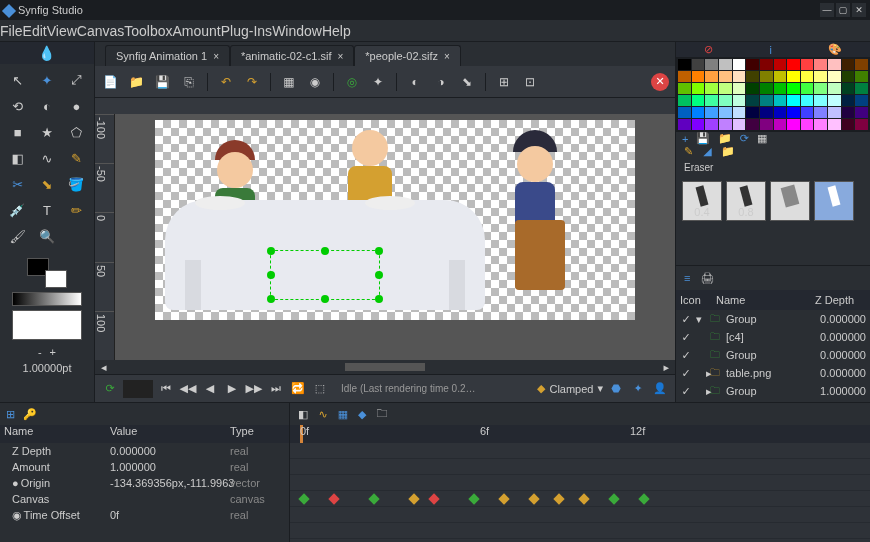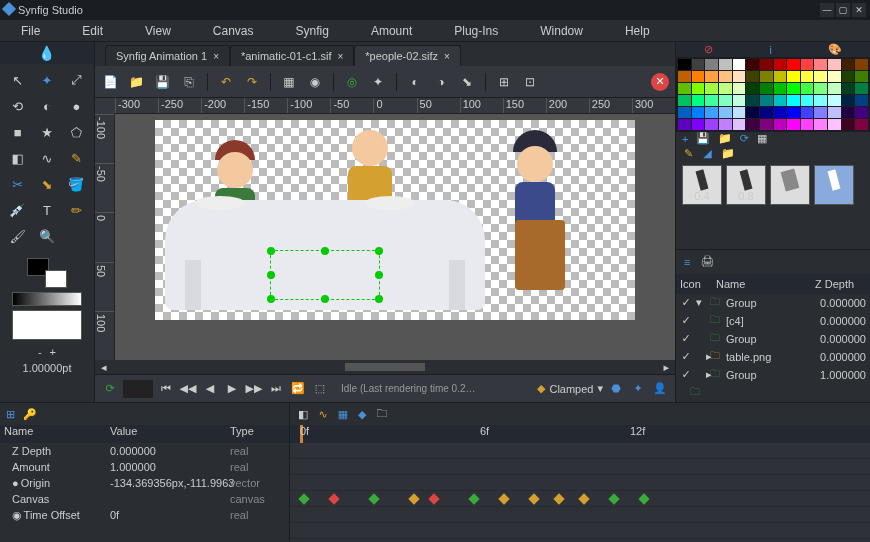--- a/index.html
+++ b/index.html
@@ -1,24 +1,24 @@
 <!DOCTYPE html>
 <html><head>
 <meta charset="utf-8">
 <style>
 *{margin:0;padding:0;box-sizing:border-box;font-family:sans-serif;font-size:11px;color:#ccc}
 body{background:#2a2e33;width:870px;height:542px;overflow:hidden;display:flex;flex-direction:column}
 .titlebar{background:#1a1d21;height:20px;display:flex;align-items:center;padding:0 4px;justify-content:space-between}
-.titlebar-left{display:flex;align-items:flex-start;gap:4px}
+.titlebar-left{display:flex;align-items:flex-end;gap:4px}
 .diamond{width:10px;height:10px;background:#4a90d9;transform:rotate(45deg)}
 .title-text{font-size:11px}
 .win-btns{display:flex;gap:2px}
 .win-btn{width:14px;height:14px;background:#2a2e33;display:flex;align-items:center;justify-content:center;cursor:pointer;font-size:9px}
 .menubar{background:#2a2e33;height:22px;display:flex;align-items:center;border-bottom:1px solid #1a1d21}
-.menu-item{padding:0 21px;cursor:pointer;font-size:12px}
+.menu-item{padding:0 0;cursor:pointer;font-size:14px}
 .main-area{display:flex;flex:1;overflow:hidden}
 .left-panel{width:95px;background:#2a2e33;display:flex;flex-direction:column;border-right:1px solid #1a1d21}
 .tool-top{height:22px;display:flex;align-items:center;justify-content:center;background:#242830}
 .drop-icon{color:#4a90d9;font-size:14px}
 .tool-grid{display:grid;grid-template-columns:repeat(3,1fr);gap:2px;padding:4px}
 .tool{height:24px;display:flex;align-items:center;justify-content:center;cursor:pointer;font-size:13px}
 .color-section{padding:6px;display:flex;flex-direction:column;gap:4px;align-items:center}
 .color-swatches{position:relative;width:40px;height:30px}
 .sw-black{position:absolute;width:22px;height:18px;background:#000;border:1px solid #555;top:0;left:0}
 .sw-white{position:absolute;width:22px;height:18px;background:#fff;border:1px solid #555;bottom:0;right:0}
@@ -123,21 +123,21 @@
     <div class="win-btn">▢</div>
     <div class="win-btn">✕</div>
   </div>
 </div>
 
 <div class="menubar">
   <div class="menu-item">File</div>
   <div class="menu-item">Edit</div>
   <div class="menu-item">View</div>
   <div class="menu-item">Canvas</div>
-  <div class="menu-item">Synfig</div>
+  <div class="menu-item">Toolbox</div>
   <div class="menu-item">Amount</div>
   <div class="menu-item">Plug-Ins</div>
   <div class="menu-item">Window</div>
   <div class="menu-item">Help</div>
 </div>
 
 <div class="main-area">
   <div class="left-panel">
     <div class="tool-top">
         <span class="drop-icon">💧</span>
@@ -179,21 +179,21 @@
     </div>
   </div>
 
   <div class="center-area">
     <div class="tabs">
       <div class="tab">
           <span>Synfig Animation 1</span>
           <span class="tab-x">×</span>
         </div>
       <div class="tab">
-          <span>*animatic-01-c1.sif</span>
+          <span>*animatic-02-c1.sif</span>
           <span class="tab-x">×</span>
         </div>
       <div class="tab active">
           <span>*people-02.sifz</span>
           <span class="tab-x">×</span>
         </div>
     </div>
     <div class="toolbar">
       <div class="tb-btn">📄</div>
       <div class="tb-btn">📁</div>
@@ -211,35 +211,20 @@
       <div class="tb-sep"></div>
       <div class="tb-btn">◐</div>
       <div class="tb-btn">◑</div>
       <div class="tb-btn">⬊</div>
       <div class="tb-sep"></div>
       <div class="tb-btn">⊞</div>
       <div class="tb-btn">⊡</div>
       <div class="red-x">✕</div>
     </div>
     <div class="canvas-wrap">
-      <div class="ruler-h">
-        <span>-300</span>
-          <span>-250</span>
-          <span>-200</span>
-          <span>-150</span>
-          <span>-100</span>
-          <span>-50</span>
-          <span>0</span>
-          <span>50</span>
-          <span>100</span>
-          <span>150</span>
-          <span>200</span>
-          <span>250</span>
-          <span>300</span>
-      </div>
       <div class="ruler-v">
         <span>-100</span>
           <span>-50</span>
           <span>0</span>
           <span>50</span>
           <span>100</span>
       </div>
       <div class="canvas">
         <div class="artboard">
           <div class="char1">
@@ -401,20 +386,21 @@
       <span>💾</span>
       <span>📁</span>
       <span style="color:#4a90d9">⟳</span>
       <span>▦</span>
     </div>
     <div class="brush-row">
       <span style="color:#d4a030">✎</span>
       <span style="color:#4a90d9">◢</span>
       <span>📁</span>
     </div>
+    <div class="eraser-label">Eraser</div>
     <div class="brush-presets">
       <div class="brush-preset">
           <div class="brush-tip"></div>
           <span>0.4</span>
         </div>
       <div class="brush-preset">
           <div class="brush-tip"></div>
           <span>0.8</span>
         </div>
       <div class="brush-preset">

